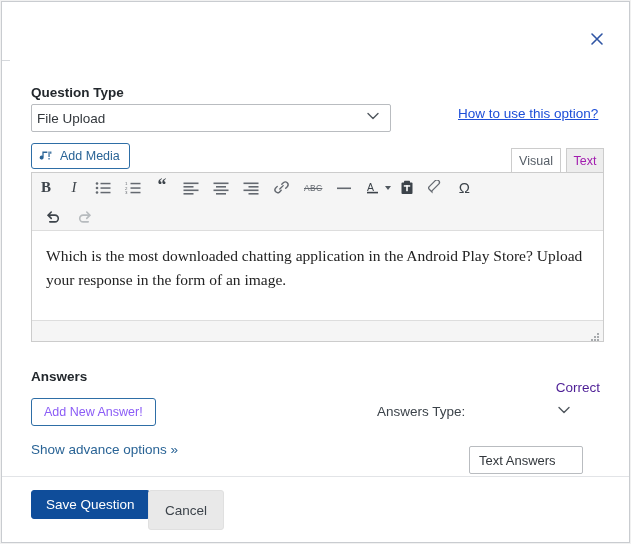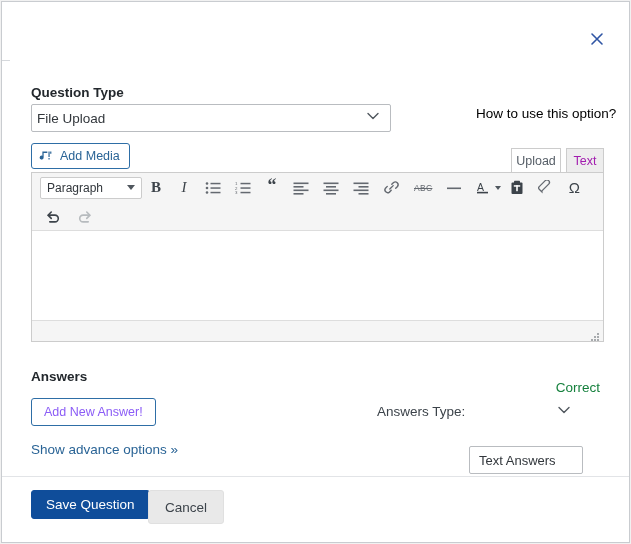--- a/index.html
+++ b/index.html
@@ -77,24 +77,24 @@
     pointer-events: none;
     color: #50575e;
   }
   #qtype-caret { left: 365px; top: 110px; }
   .caret-svg { display:block; }
 
   #howto-link {
     position: absolute;
     left: 456px; top: 104px;
     font-size: 13.5px;
-    color: #000000;
+    color: #1d4ed8;
+    text-decoration: underline;
     cursor: pointer;
     white-space: nowrap;
-    margin-left: 18px;
   }
 
   
   #add-media-btn {
     position: absolute;
     left: 29px; top: 141px;
     height: 26px;
     padding: 0 9px 0 7px;
     background: #ffffff;
     border: 1px solid #2e6ea6;
@@ -236,21 +236,21 @@
     width: 10px; height: 10px;
     cursor: nwse-resize;
   }
 
   
   #answers-label { position: absolute; left: 29px; top: 357px; font-size: 13.5px; margin-top: 10px; }
   #correct-label {
     position: absolute;
     right: 29px; top: 378px;
     font-size: 13.5px;
-    color: #15803d;
+    color: #4c1d95;
   }
   #add-answer-btn {
     position: absolute;
     left: 29px; top: 396px;
     height: 28px;
     padding: 0 12px;
     background: #ffffff;
     border: 1px solid #2e6ea6;
     border-radius: 3px;
     color: #8b5cf6;
@@ -297,21 +297,21 @@
     border: 1px solid #0f4d9a;
     border-radius: 3px;
     color: #ffffff;
     font-size: 13.5px;
     font-family: "Liberation Sans", sans-serif;
     cursor: pointer;
   }
   #cancel-btn {
     position: absolute;
     left: 146px; top: 488px;
-    height: 34px;
+    height: 40px;
     padding: 0 16px;
     background: #e9e9e9;
     border: 1px solid #e0e0e0;
     border-radius: 3px;
     color: #3c434a;
     font-size: 13.5px;
     font-family: "Liberation Sans", sans-serif;
     cursor: pointer;
   }
 </style>
@@ -349,38 +349,32 @@
         <svg class="media-icon" width="15" height="15" viewBox="0 0 20 20" aria-hidden="true">
           <path fill="#2a6496" d="M4.5 3.2h6.6v2.0H6.2v6.2a2.6 2.6 0 1 1-1.7-2.45V3.2z"></path>
           <circle cx="3.1" cy="11.5" r="2.1" fill="#2a6496"></circle>
           <path fill="#2a6496" d="M12.6 3.2h1.6v7.4h-1.6zM14.9 3.2h1.6v3.0h-1.6zM12.6 11.9h1.6v2.0h-1.6z"></path>
         </svg>
       </span>
       <span>Add Media</span>
     </button>
 
     <div class="editor-tab" id="tab-visual">
-      <span>Upload</span>
+      <span>Visual</span>
     </div>
     <div class="editor-tab" id="tab-text">
       <span>Text</span>
     </div>
 
     <div id="editor-wrap">
 
       <div id="editor-toolbar">
 
         <div class="tb-row" id="tb-row1">
 
-          <span id="fmt-wrap">
-            <select id="format-select" class="styled-select" style="position:relative;left:auto;top:auto;">
-              <option>Paragraph</option>
-            </select>
-            <span id="fmt-caret"></span>
-          </span>
 
           <button class="tb-btn tb-bold">B</button>
           <button class="tb-btn tb-italic">I</button>
 
           <button class="tb-btn tb-icon">
             <svg width="16" height="14" viewBox="0 0 16 14">
                 <circle cx="2" cy="2.5" r="1.3" fill="#646970"></circle>
                 <circle cx="2" cy="7" r="1.3" fill="#646970"></circle>
                 <circle cx="2" cy="11.5" r="1.3" fill="#646970"></circle>
                 <rect x="5.5" y="1.8" width="10" height="1.5" fill="#646970"></rect>
@@ -485,20 +479,23 @@
             <svg width="17" height="15" viewBox="0 0 18 16">
                 <g fill="none" stroke="#b7bbbe" stroke-width="1.7" stroke-linecap="round">
                   <path d="M14 6.5 h-6.5 a3.6 3.6 0 0 0 0 7.2 H13"></path>
                   <path d="M11.4 3.2 L14.8 6.6 L11.4 10"></path>
                 </g>
               </svg>
           </button>
         </div>
       </div>
 
+      <div id="editor-content">
+        <span>Which is the most downloaded chatting application in the Android Play Store? Upload your response in the form of an image.</span>
+      </div>
 
       <div id="editor-statusbar">
         <div id="resize-handle">
           <svg width="10" height="10" viewBox="0 0 10 10">
               <g fill="#a7aaad">
                 <rect x="7" y="1" width="2" height="2"></rect>
                 <rect x="7" y="4" width="2" height="2"></rect>
                 <rect x="4" y="4" width="2" height="2"></rect>
                 <rect x="7" y="7" width="2" height="2"></rect>
                 <rect x="4" y="7" width="2" height="2"></rect>

